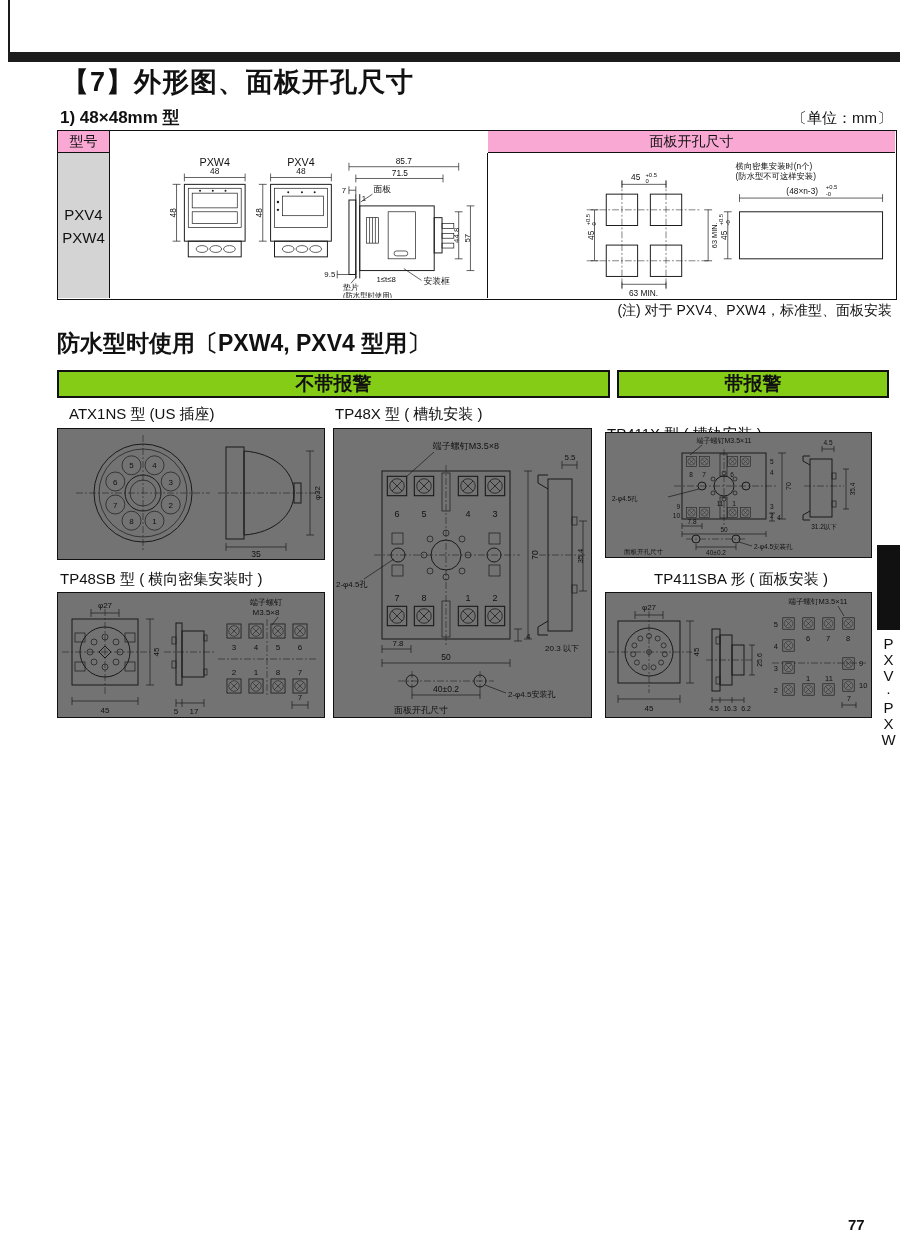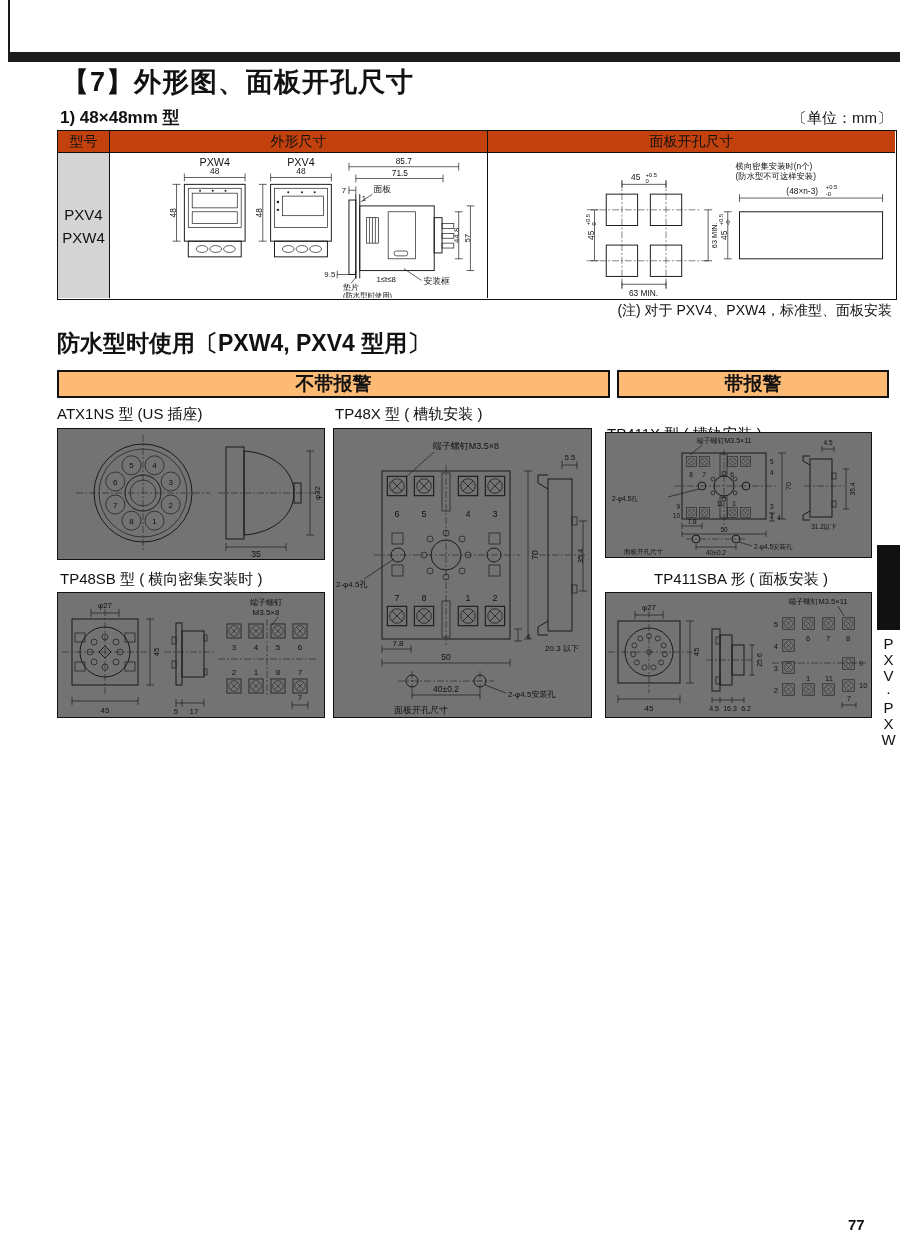--- a/index.html
+++ b/index.html
@@ -5,33 +5,33 @@
   html,body{margin:0;padding:0;}
   body{width:900px;height:1256px;position:relative;background:#fff;color:#111;
        font-family:"Liberation Sans","DejaVu Sans",sans-serif;overflow:hidden;}
   .abs{position:absolute;}
   .left-edge{left:8px;top:0;width:2px;height:62px;background:#1a1a1a;}
   .top-bar{left:8px;top:52px;width:892px;height:10px;background:#1c1c1c;}
   .title{left:62px;top:64px;font-size:27px;font-weight:bold;letter-spacing:1px;}
   .subtitle{left:60px;top:106px;font-size:17px;font-weight:bold;}
   .unit{right:8px;top:109px;font-size:15px;}
   .dim-table{left:57px;top:130px;width:840px;height:170px;border:1.5px solid #111;box-sizing:border-box;}
-  .th{position:absolute;top:0;height:22px;background:#c2410c;border-bottom:1px solid #111;
+  .th{position:absolute;top:0;height:22px;background:#f9a8d4;border-bottom:1px solid #111;
       box-sizing:border-box;font-size:14px;display:flex;align-items:center;justify-content:center;}
   .th-model{left:0;width:52px;border-right:1px solid #111;}
   .th-outline{left:52px;width:378px;border-right:1px solid #111;}
   .th-cutout{left:430px;width:407px;}
   .td-model{position:absolute;left:0;top:22px;width:52px;height:145px;background:#d4d4d4;
       border-right:1px solid #111;box-sizing:border-box;display:flex;flex-direction:column;
       align-items:center;justify-content:center;gap:6px;font-size:15px;}
   .td-outline{position:absolute;left:52px;top:22px;width:378px;height:145px;border-right:1px solid #111;box-sizing:border-box;}
   .td-cutout{position:absolute;left:430px;top:22px;width:407px;height:145px;}
   .note{right:8px;top:302px;font-size:14px;}
   .socket-title{left:57px;top:328px;font-size:23px;font-weight:bold;}
-  .bar{background:#fdba74;border:2px solid #111;box-sizing:border-box;height:28px;top:370px;
+  .bar{background:#84cc16;border:2px solid #111;box-sizing:border-box;height:28px;top:370px;
        display:flex;align-items:center;justify-content:center;font-size:19px;font-weight:600;}
   .bar1{left:57px;width:553px;}
   .bar2{left:617px;width:272px;}
   .sublabel{font-size:15px;}
   .box{border:1.5px solid #111;box-sizing:border-box;background:#737373;}
   .black-tab{left:877px;top:545px;width:23px;height:85px;background:#111;}
   .side-letters{left:877px;top:636px;width:23px;text-align:center;font-size:15px;line-height:16px;font-weight:500;}
   .pageno{left:848px;top:1216px;font-size:15px;font-weight:bold;}
   svg{display:block;}
   svg text{fill:#111;font-family:"Liberation Sans","DejaVu Sans",sans-serif;}
@@ -55,21 +55,20 @@
 </svg>
 
 <div class="abs left-edge"></div>
 <div class="abs top-bar"></div>
 <div class="abs title">【7】外形图、面板开孔尺寸</div>
 <div class="abs subtitle">1) 48×48mm 型</div>
 <div class="abs unit">〔单位：mm〕</div>
 
 <div class="abs dim-table">
   <div class="th th-model">型号</div>
-  <div class="th th-outline">外形尺寸</div>
   <div class="th th-cutout">面板开孔尺寸</div>
   <div class="td-model">
     <div>PXV4</div>
     <div>PXW4</div>
   </div>
 
   <div class="td-outline">
     <svg width="378" height="145" viewBox="0 0 378 148">
 
       <text x="103" y="13" font-size="11" text-anchor="middle">PXW4</text>
@@ -181,21 +180,21 @@
     </svg>
   </div>
 </div>
 
 <div class="abs note">(注) 对于 PXV4、PXW4，标准型、面板安装</div>
 
 <div class="abs socket-title">防水型时使用〔PXW4, PXV4 型用〕</div>
 <div class="abs bar bar1">不带报警</div>
 <div class="abs bar bar2">带报警</div>
 
-<div class="abs sublabel" style="left:57px;top:405px;">ATX1NS 型 (US 插座)</div>
+<div class="abs sublabel" style="left:69px;top:405px;">ATX1NS 型 (US 插座)</div>
 <div class="abs sublabel" style="left:335px;top:405px;">TP48X 型 ( 槽轨安装 )</div>
 <div class="abs sublabel" style="left:607px;top:405px;margin-top:20px;">TP411X 型 ( 槽轨安装 )</div>
 
 <div class="abs box" style="left:57px;top:428px;width:268px;height:132px;">
   <svg width="265" height="129" viewBox="0 0 265 129">
     <path class="cl" d="M18,64 H152 M85,6 V122"></path>
     <circle cx="85" cy="64" r="49" class="ln"></circle>
     <circle cx="85" cy="64" r="44" class="lt"></circle>
     <circle cx="85" cy="64" r="18" class="ln"></circle>
     <circle cx="85" cy="64" r="13" class="lt"></circle>

